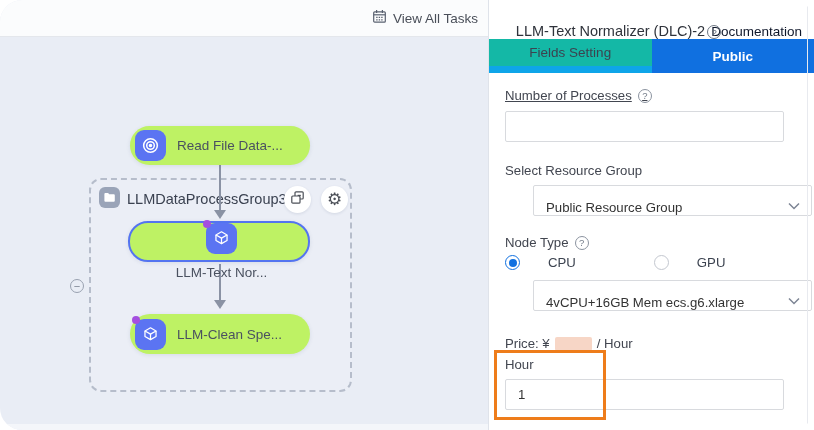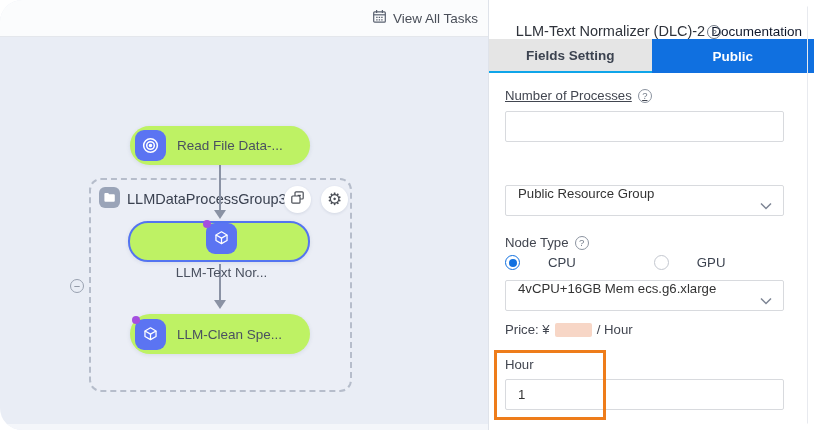--- a/index.html
+++ b/index.html
@@ -64,42 +64,42 @@
   .help-circle { display:inline-flex; width:14px; height:14px; border:1px solid #6d7683;
     border-radius:50%; color:#5b6472; font-size:9.5px; align-items:center;
     justify-content:center; flex:0 0 14px; background:transparent; }
   .title-help { margin-left:2px; position:relative; z-index:2; }
   .doc-link { font-size:13.5px; color:#0f172a; margin-left:-10px; cursor:pointer;
     white-space:nowrap; }
 
   .tabs { position:absolute; left:0; top:39px; width:325px; height:34px; display:flex; }
   .tab { flex:1; display:flex; align-items:center; justify-content:center;
     font-size:13.5px; cursor:pointer; }
-  .tab-inactive { background:#e5e5e5; color:#3c4350; border-bottom:2px solid #0ea5e9;font-weight:bold; }
+  .tab-inactive { background:#14b8a6; color:#3c4350; border-bottom:7px solid #0ea5e9; }
   .tab-active { background:#1070e0; color:#fff; font-weight:bold; }
 
   .fld-label { position:absolute; left:16px; font-size:13.2px; color:#424650;
     display:flex; align-items:center; gap:6px; }
   .fld-help { border-color:#8b939f; color:#717a87; }
   .text-input, .select-box { position:absolute; left:16px; width:279px; height:31px;
     border:1px solid #d8dade; border-radius:2px; background:#fff; font-size:13.2px;
     color:#333; padding:0 28px 0 12px; font-family:inherit; }
-  .select-box { display:flex; align-items:flex-start; cursor:pointer; }
+  .select-box { display:flex; align-items:flex-end; cursor:pointer;margin-left:28px; }
   .chev { position:absolute; right:11px; top:12px; }
 
   .radio-row { position:absolute; left:16px; top:255px; display:flex;
     align-items:center; gap:28px; font-size:13.2px; color:#3c4350; }
   .radio { width:15px; height:15px; border-radius:50%; background:#fff;
     display:inline-flex; align-items:center; justify-content:center; cursor:pointer; }
   .radio-on { border:1.5px solid #1070e0; }
   .radio-on .dot { width:8px; height:8px; border-radius:50%; background:#1070e0; }
   .radio-off { border:1px solid #c3c7cf; }
   .radio-gap { width:22px; }
 
-  .price-row { position:absolute; left:16px; top:322px; font-size:13.2px;
+  .price-row { position:absolute; left:16px; top:336px; font-size:13.2px;
     color:#424650; display:flex; align-items:center; gap:5px; }
   .redacted { display:inline-block; width:37px; height:14px; background:#f7d6c6;
     border-radius:2px; }
 
   .highlight-box { position:absolute; left:5px; top:350px; width:112px; height:70px;
     border:3px solid #ee7c1a; pointer-events:none; z-index:3; }
 </style>
 </head>
 <body>
 
@@ -200,20 +200,23 @@
       <div class="tab tab-inactive">Fields Setting</div>
       <div class="tab tab-active">Public</div>
     </div>
 
     <div class="fld-label" style="top:88px;text-decoration:underline;">
       <span>Number of Processes</span>
       <span class="help-circle fld-help">?</span>
     </div>
     <input class="text-input" style="top: 111px;" type="text" value="">
 
+    <div class="fld-label" style="top:163px;">
+      <span>Select Resource Group</span>
+    </div>
     <div class="select-box" style="top:185px;">
       <span>Public Resource Group</span>
       <span class="chev">
         <svg width="12" height="8" viewBox="0 0 12 8" fill="none" stroke="#7d8594" stroke-width="1.5">
           <polyline points="1,1.5 6,6.5 11,1.5"></polyline>
         </svg>
       </span>
     </div>
 
     <div class="fld-label" style="top:235px;">

